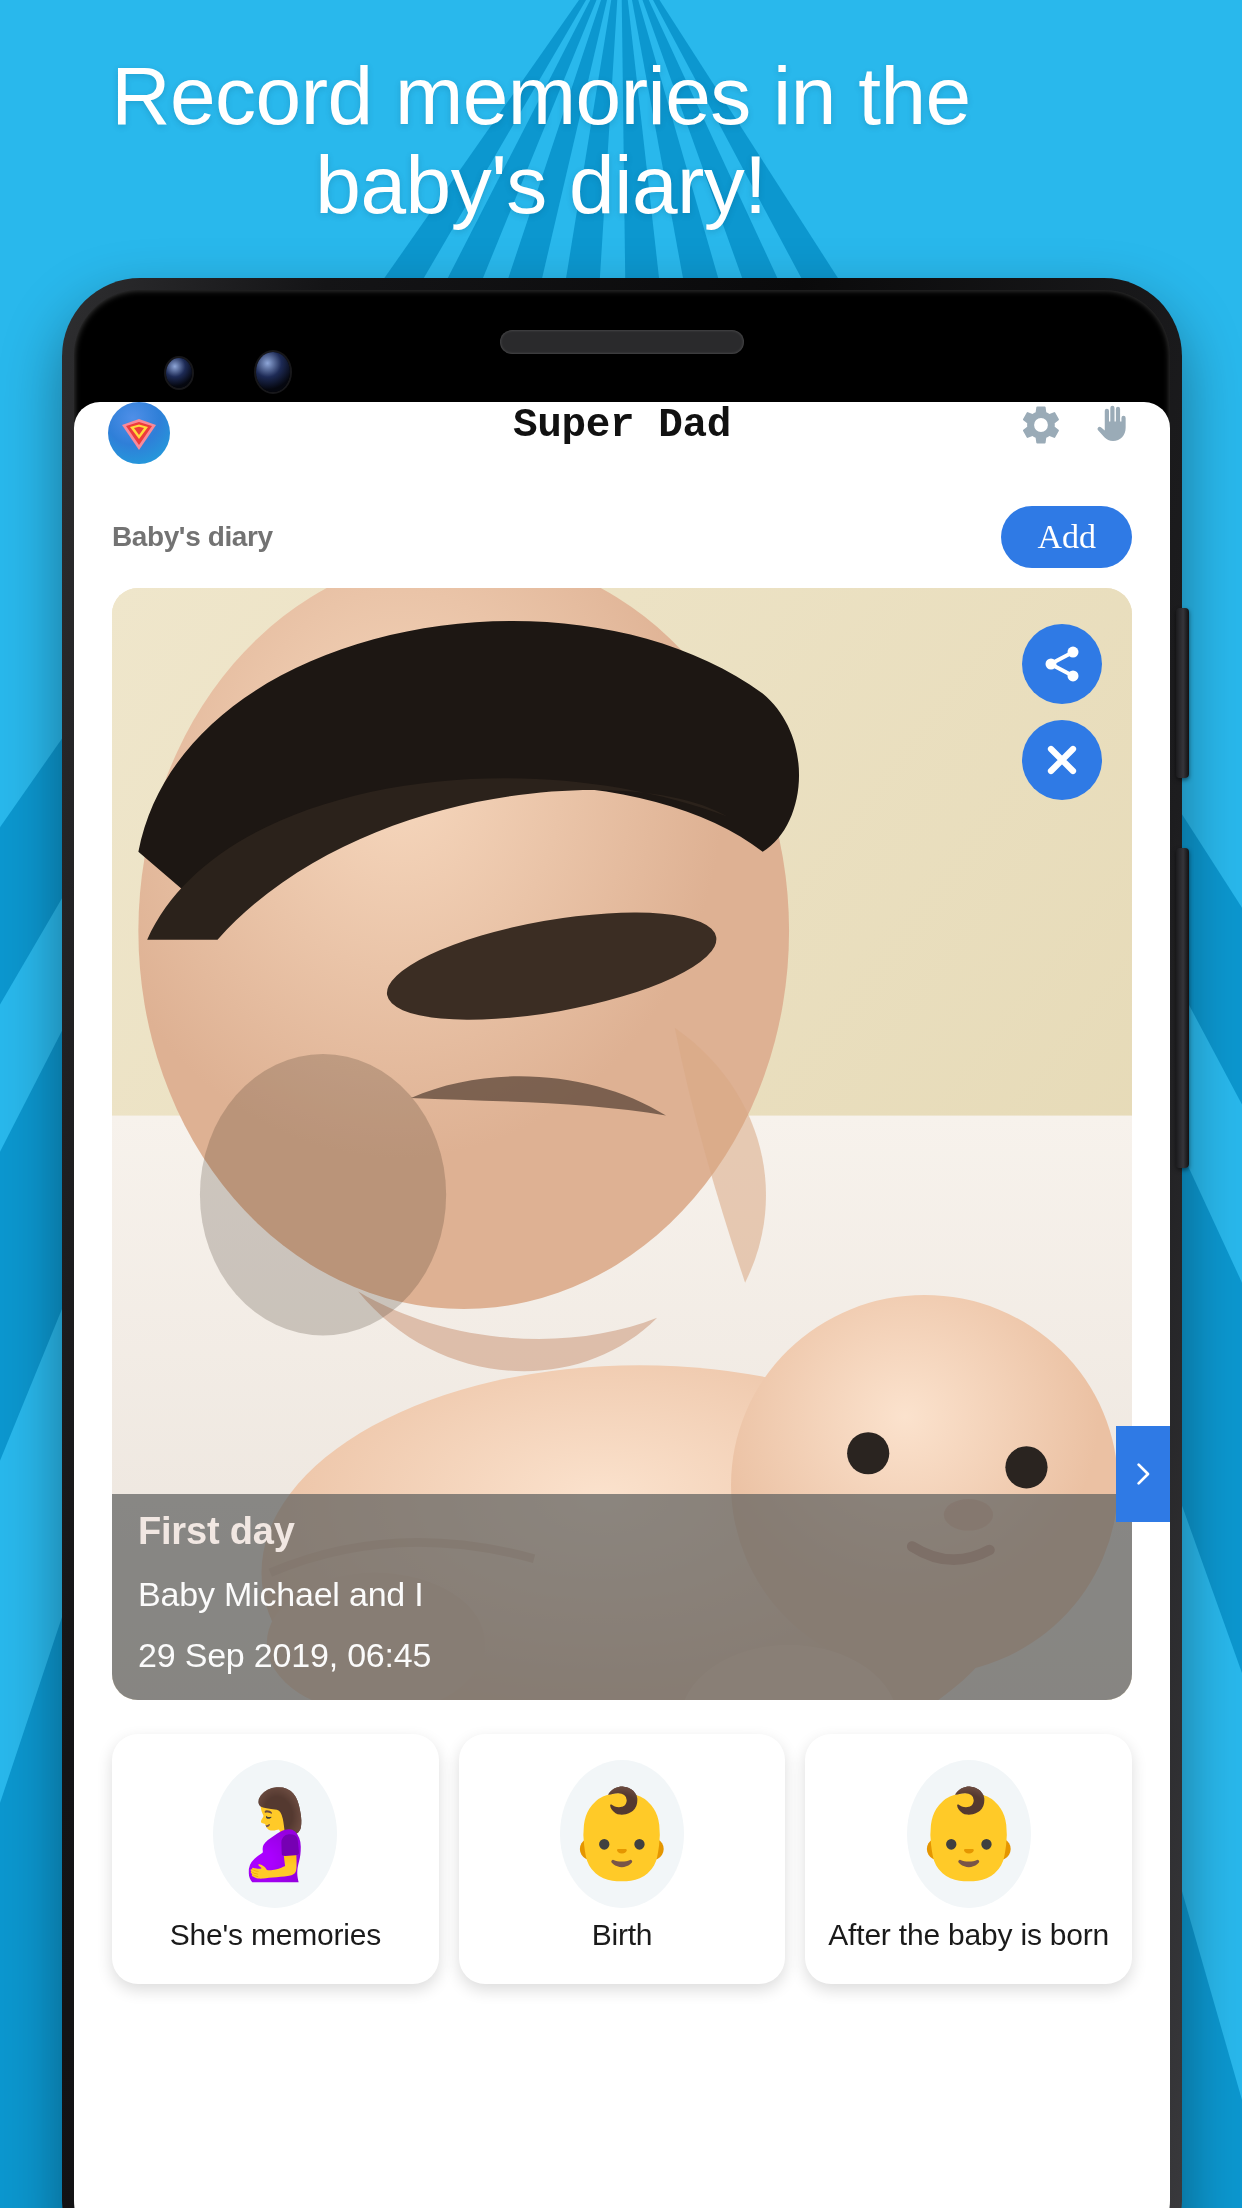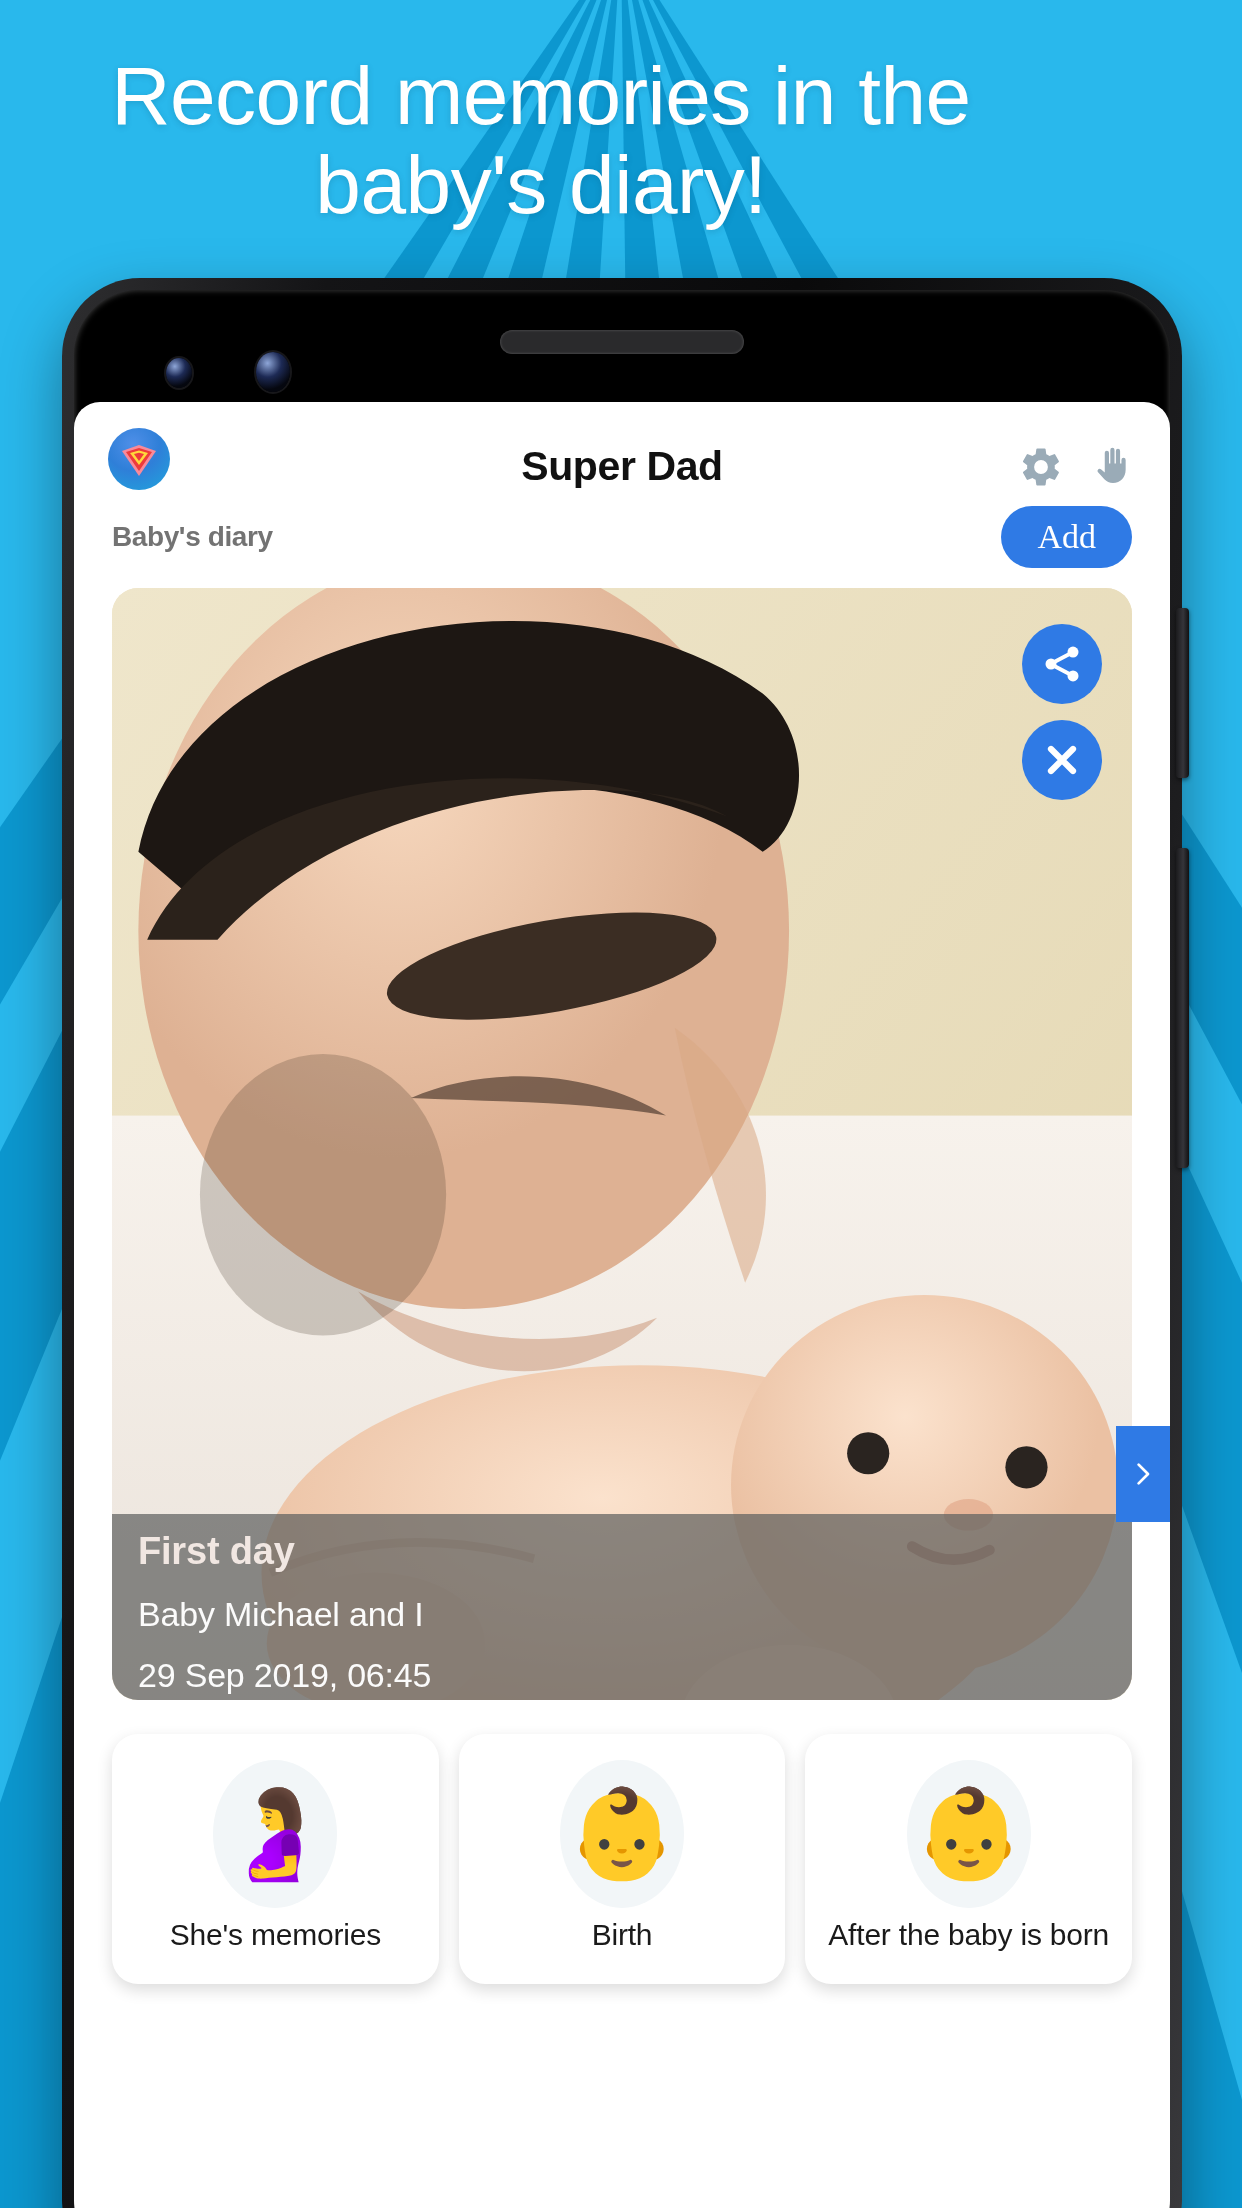--- a/index.html
+++ b/index.html
@@ -96,23 +96,24 @@
     top: 112px; bottom: 0;
     background: #ffffff;
     border-radius: 26px 26px 0 0;
     overflow: hidden;
   }
 
   
   #app-header {
     height: 96px;
     display: flex;
-    align-items: flex-end;
-    padding: 8px 34px;
+    align-items: flex-start;
+    padding: 0 34px;
     position: relative;
+    font-family: Liberation Mono, monospace;
   }
   #app-logo {
     width: 62px; height: 62px;
     border-radius: 50%;
     background: radial-gradient(circle at 40% 26%, #4f8fe8 0%, #2f7fd8 45%, #1fa5dd 100%);
     display: flex; align-items: center; justify-content: center;
     flex: 0 0 auto;
   }
   #app-title {
     position: absolute;
@@ -184,21 +185,21 @@
     border: none;
     display: flex; align-items: center; justify-content: center;
     cursor: pointer;
     padding: 0;
   }
 
   #caption {
     position: absolute;
     left: 0; right: 0; bottom: 0;
     background: rgba(95,97,95,0.72);
-    padding: 16px 26px 5px 26px;
+    padding: 16px 26px 25px 26px;
     z-index: 2;
   }
   #caption-title {
     color: #f1e7e2;
     font-size: 38px;
     font-weight: 700;
     letter-spacing: -0.2px;
   }
   #caption-desc, #caption-date {
     color: #fbfbfb;

